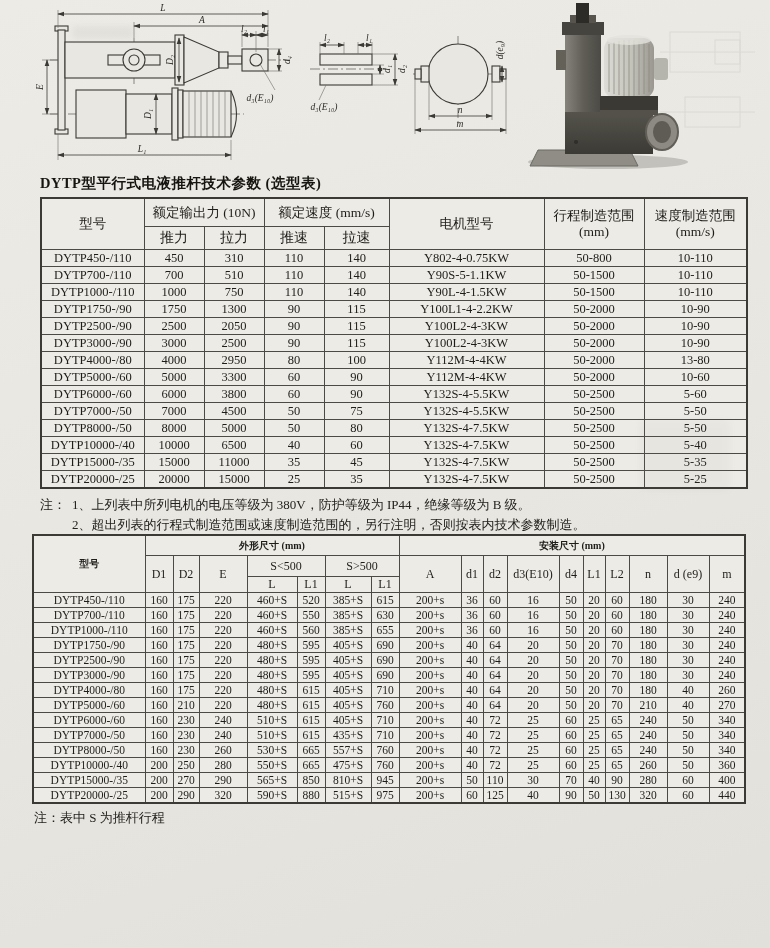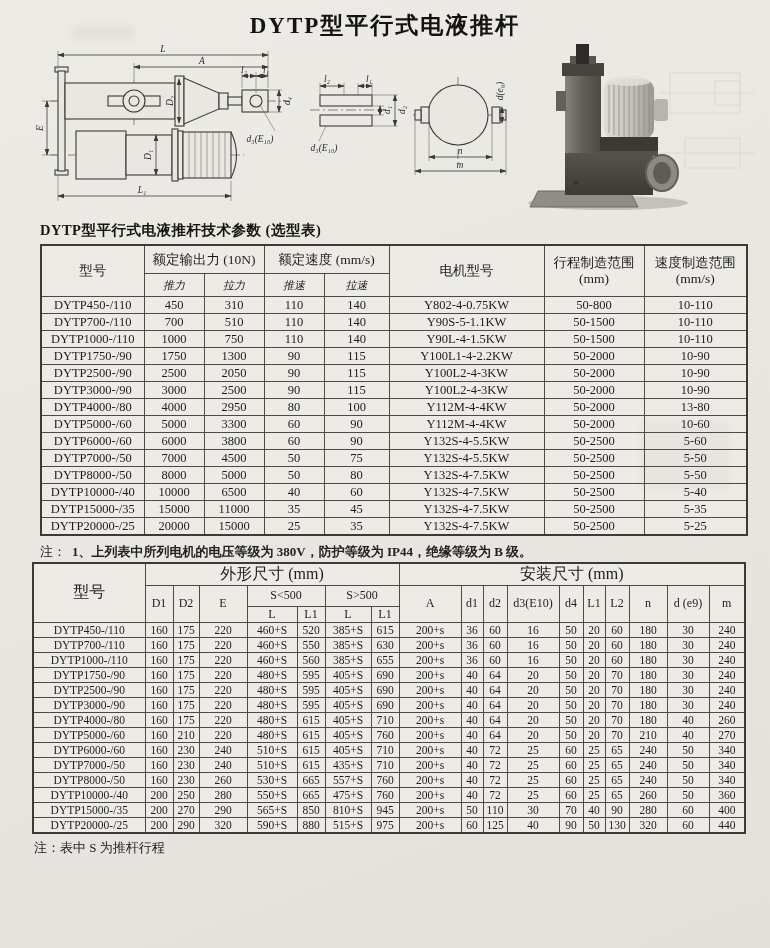--- a/index.html
+++ b/index.html
@@ -20,51 +20,50 @@
   }
   .figures{display:flex;align-items:flex-start;margin:2px 6px 0 28px;height:172px;}
   svg text{font-family:"Liberation Serif","DejaVu Serif",serif;}
   .ol{fill:none;stroke:#3b3a35;stroke-width:1.1;}
   .olf{fill:#e9e7e1;stroke:#3b3a35;stroke-width:1.1;}
   .cl{stroke:#5b5953;stroke-width:.7;stroke-dasharray:10 3 2 3;fill:none;}
   .dim{stroke:#3b3a35;stroke-width:.8;fill:none;}
   .ext{stroke:#6d6b64;stroke-width:.6;}
   .dtx{font-size:9.5px;font-style:italic;fill:#2d2c28;text-anchor:middle;}
   .section-title{
-    margin:6px 0 4px 40px;font-size:14.5px;font-weight:bold;color:#16150f;letter-spacing:.5px;
+    margin:0 0 4px 40px;font-size:14.5px;font-weight:bold;color:#16150f;letter-spacing:.5px;
   }
   table{border-collapse:collapse;table-layout:fixed;background:#edebe5;}
   th,td{border:1px solid #4b4a44;text-align:center;font-weight:normal;padding:0 1px;
         overflow:hidden;white-space:nowrap;}
   table{border:2px solid #3b3a35;}
   .t1{margin-left:40px;width:706px;font-size:13px;}
   .t1 thead tr.h1 th{height:27px;font-size:13.5px;}
-  .t1 thead tr.h2 th{height:22px;font-size:11px;font-style:italic;}
+  .t1 thead tr.h2 th{height:22px;font-size:14px;}
   .t1 tbody td{height:16px;line-height:16px;font-size:12.5px;}
   .t2{margin-left:32px;width:712px;font-size:11.5px;}
-  .t2 thead tr.h1 th{height:19px;font-size:16px;}
+  .t2 thead tr.h1 th{height:19px;font-size:10px;font-weight:bold;}
   .t2 thead tr.h2 th{height:20px;font-size:12px;}
   .t2 thead tr.h3 th{height:15px;font-size:12px;}
   .t2 tbody td{height:14px;line-height:14px;font-size:11.5px;}
   .twoline{line-height:16px;display:block;}
   .notes{margin:6px 0 0 40px;width:702px;font-size:13px;line-height:19.5px;color:#23221e;}
   .note-row{display:flex;}
   .note-lbl{width:32px;flex:none;}
-  .note-itm{flex:1;padding-left:1.55em;text-indent:-1.55em;font-weight:bold;}
+  .note-itm{flex:1;padding-left:1.55em;text-indent:-1.55em;}
   .bottom-note{margin:5px 0 0 34px;font-size:13px;color:#23221e;}
 </style>
 </head>
 <body>
 
 <div class="page">
 
   <div class="smudge" style="left:72px;top:26px;width:62px;height:13px;"></div>
   <div class="smudge" style="left:640px;top:420px;width:90px;height:70px;opacity:.05;"></div>
 
-  <h1 class="title">DYTP型平行式电液推杆</h1>
 
   <div class="figures">
 
     <svg width="482" height="170" viewBox="0 0 482 170">
       <defs>
         <marker id="ar" markerWidth="9" markerHeight="8" refX="8" refY="4" orient="auto-start-reverse">
           <path d="M0,1 L9,4 L0,7 Z" fill="#3b3a35"></path>
         </marker>
         <pattern id="hatch" patternUnits="userSpaceOnUse" width="5" height="5">
           <path d="M0 5 L5 0" stroke="#45443f" stroke-width=".7"></path>
@@ -419,20 +418,24 @@
           <td>50-2500</td>
           <td>5-25</td>
         </tr>
       </tbody>
   </table>
 
   <div class="notes">
     <div class="note-row">
       <span class="note-lbl">注：</span>
       <span class="note-itm">1、上列表中所列电机的电压等级为 380V，防护等级为 IP44，绝缘等级为 B 级。</span>
+    </div>
+    <div class="note-row">
+      <span class="note-lbl"></span>
+      <span class="note-itm">2、超出列表的行程式制造范围或速度制造范围的，另行注明，否则按表内技术参数制造。</span>
     </div>
   </div>
 
 
   <table class="t2">
     <colgroup>
       <col style="width:112px">
         <col style="width:28px">
         <col style="width:26px">
         <col style="width:48px">

